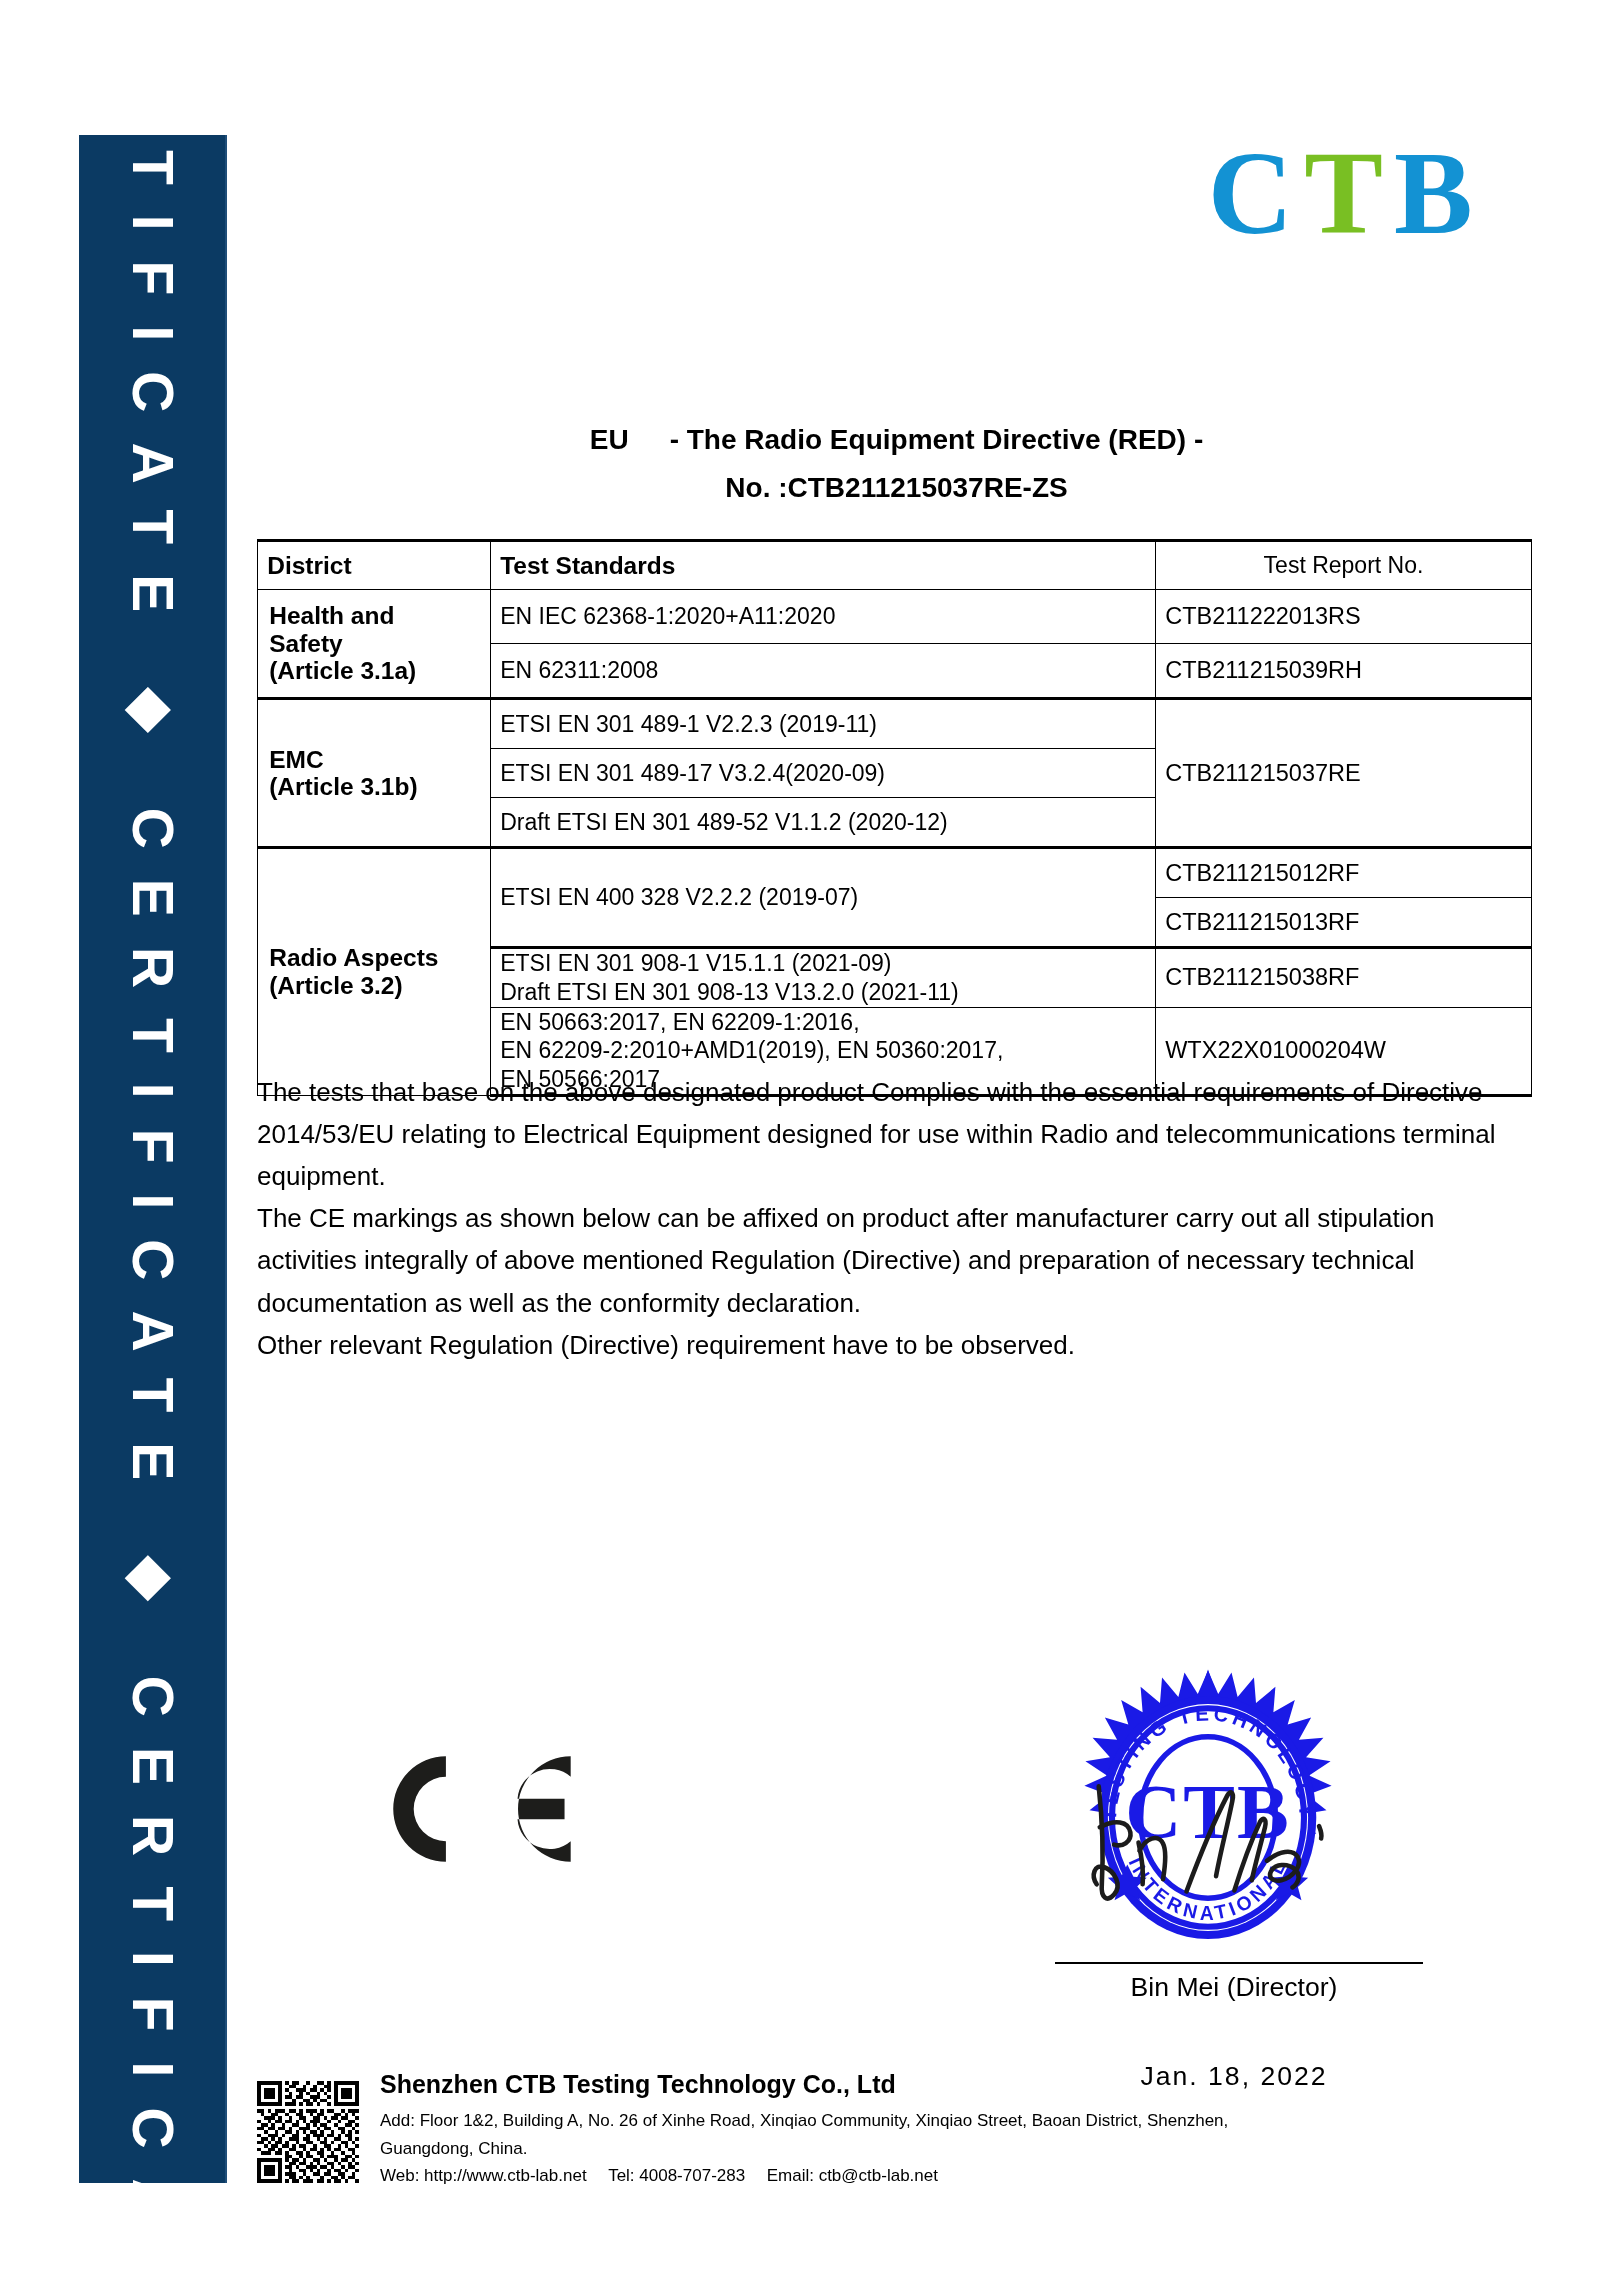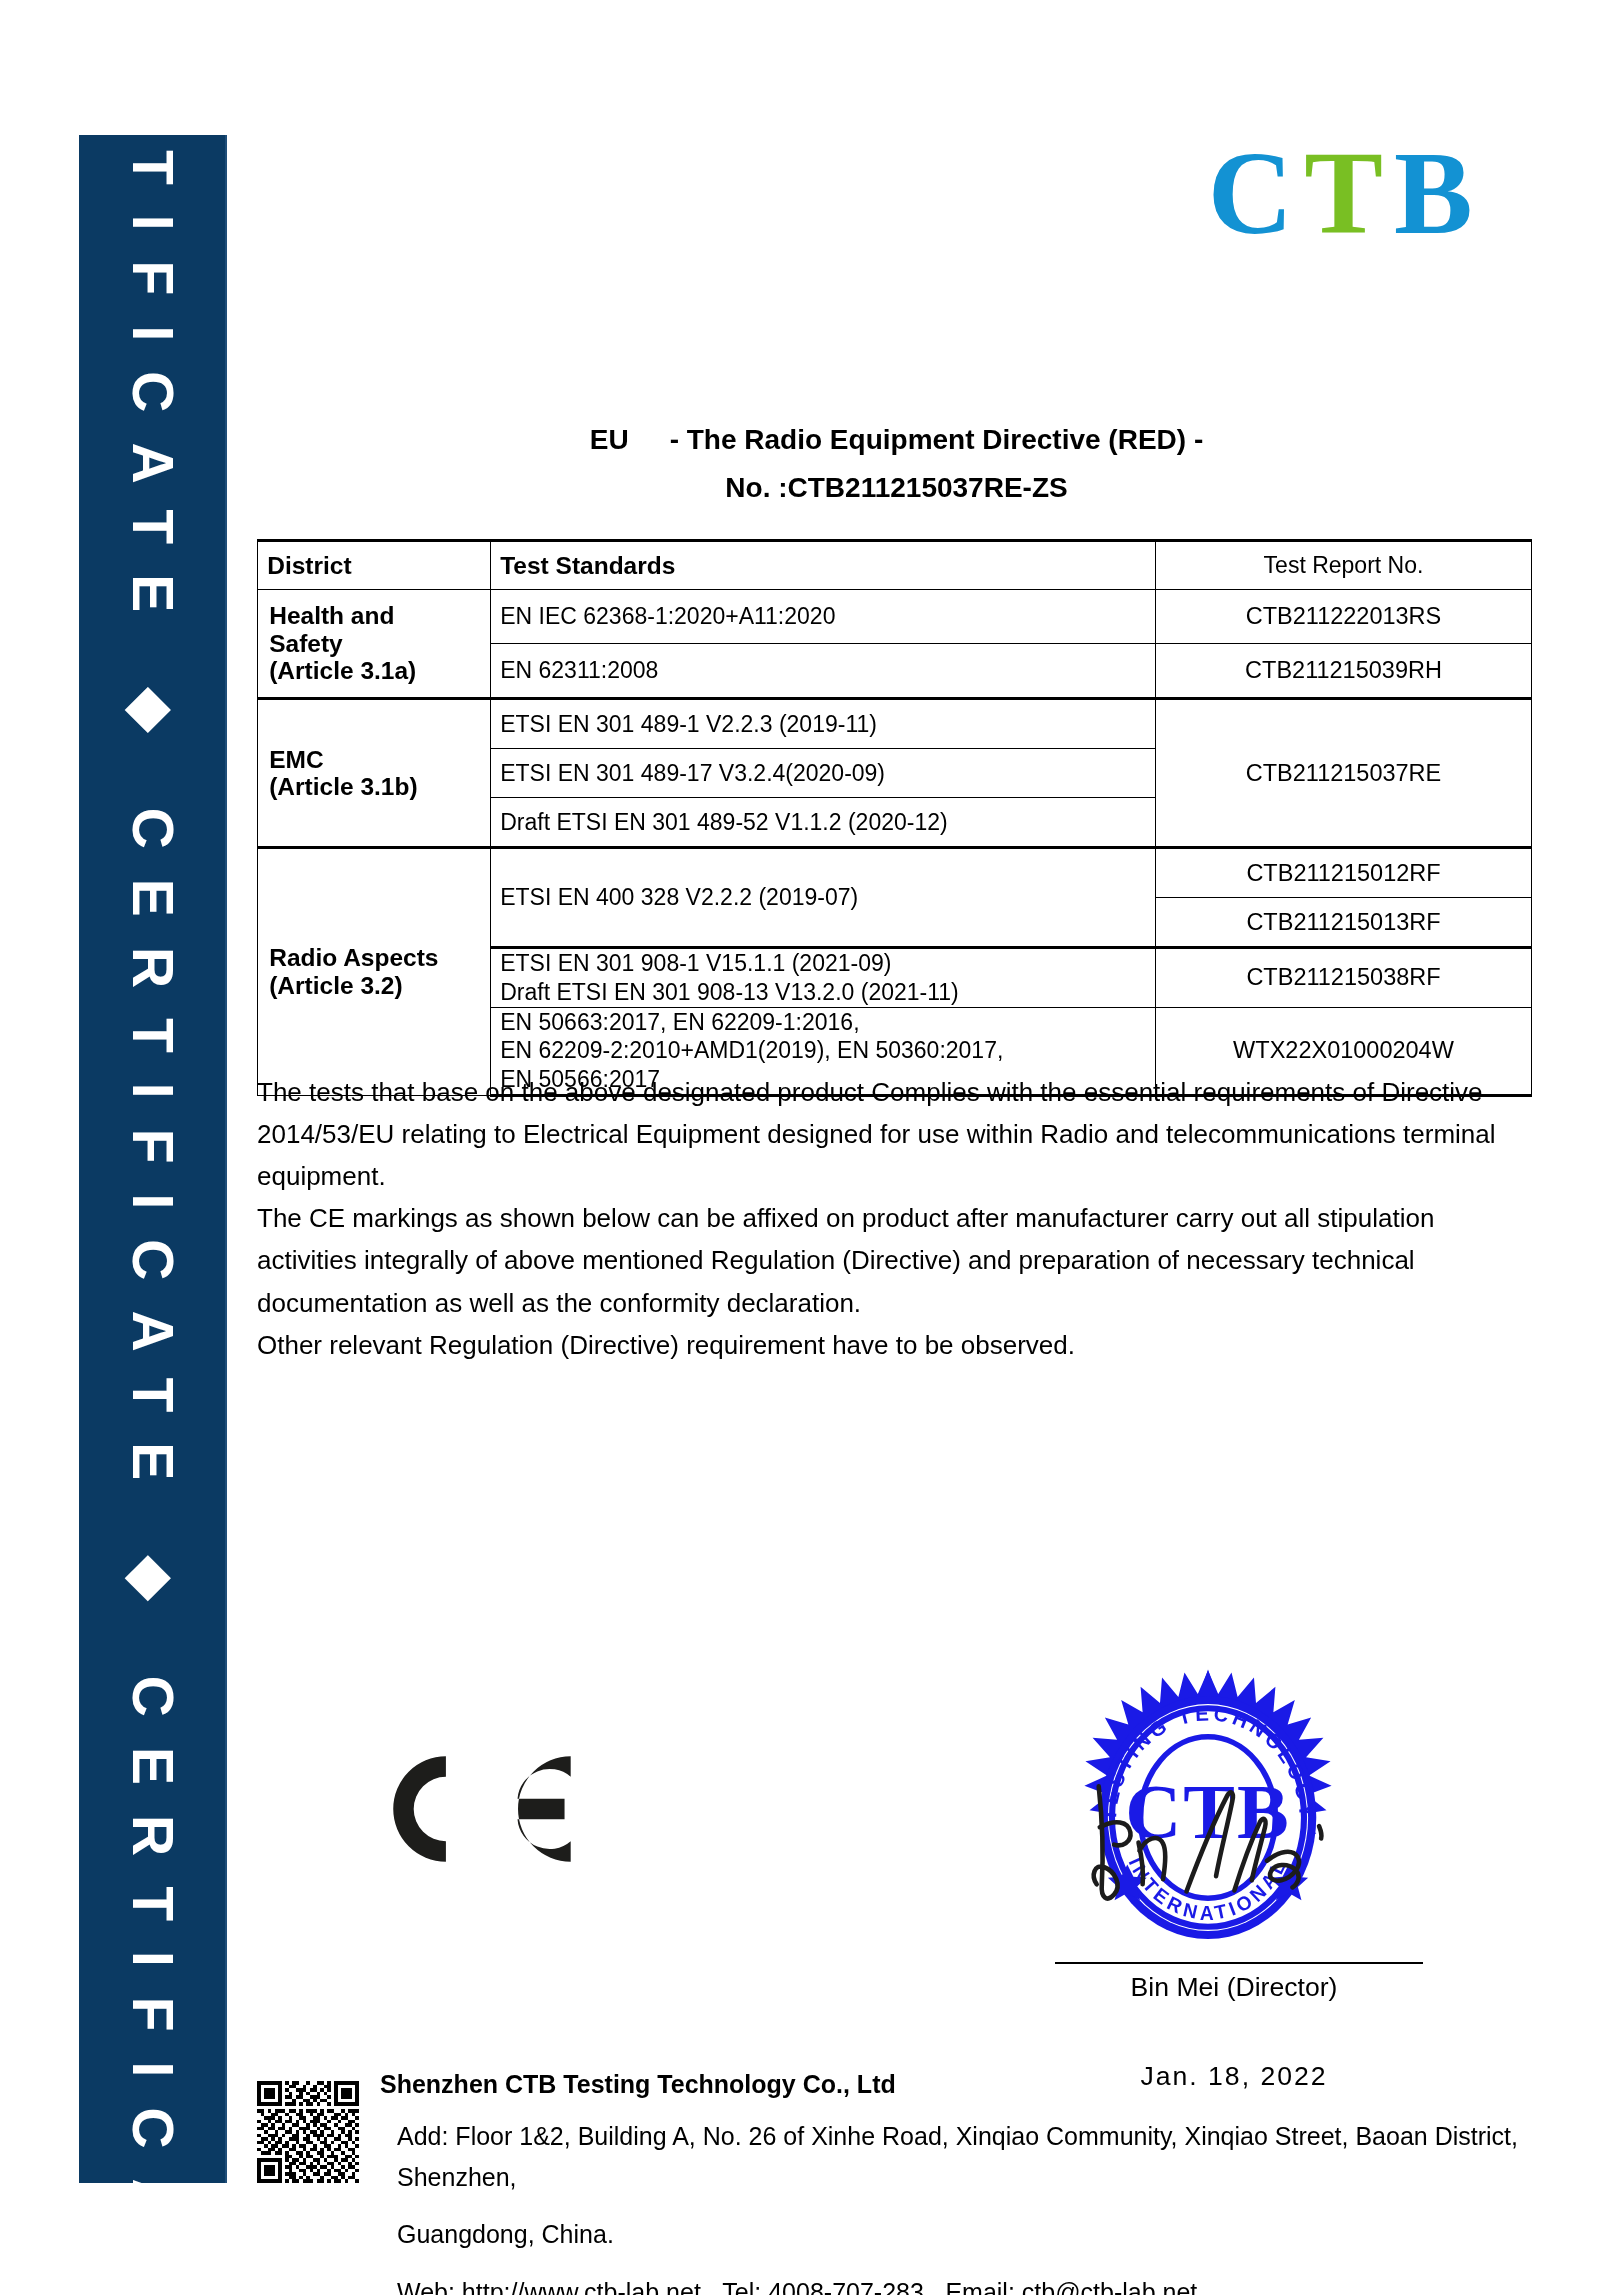--- a/index.html
+++ b/index.html
@@ -116,21 +116,20 @@
   #std-table .thead .h-std { font-weight: 700; font-size: 24.5px; }
   #std-table .thead .h-rep { font-weight: 400; text-align: center; margin-top: 16px; }
 
   #std-table td.cat {
     font-weight: 700;
     font-size: 24.5px;
     line-height: 1.12;
     padding-left: 11.2px;
   }
   #std-table td.rep {
-    text-align: center;
     font-size: 23.5px;
   }
   #std-table td.std { line-height: 1.25; }
   #std-table tr.r-sm td { height: 48px; }
   #std-table tr.r-md td { height: 53px; }
 
   .outer-top { border-top-width: 3.1px !important; }
   .outer-bottom { border-bottom-width: 3.1px !important; }
   .thick-sep { border-top-width: 3.1px !important; }
 
@@ -222,23 +221,23 @@
     left: 123px;
     top: 0px;
     width: 1155px;
   }
   #company-name {
     font-size: 25px;
     font-weight: 700;
     margin: 0 0 8.2px 0;
   }
   .foot-line {
-    font-size: 25px;
+    font-size: 17px;
     line-height: 1.62;
-    margin: 17px;
+    margin: 0;
   }
   .foot-sp { display: inline-block; width: 21.5px; }
 </style>
 </head>
 <body>
 
 <div id="page">
 
   <div id="sidebar">
     <div id="sidebar-text">CERTIFICATE ◆ CERTIFICATE ◆ CERTIFICATE</div>

